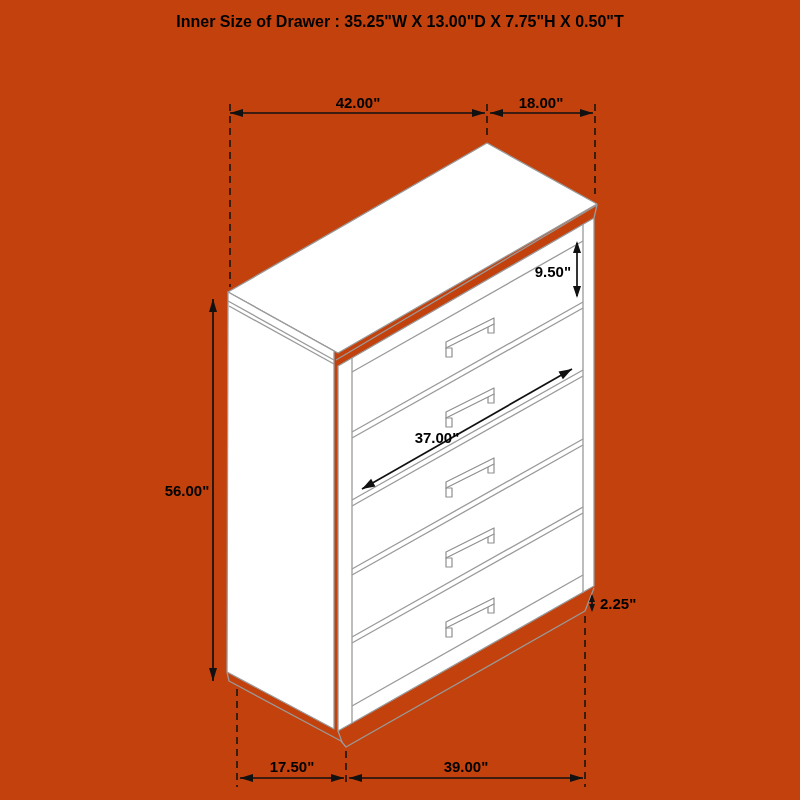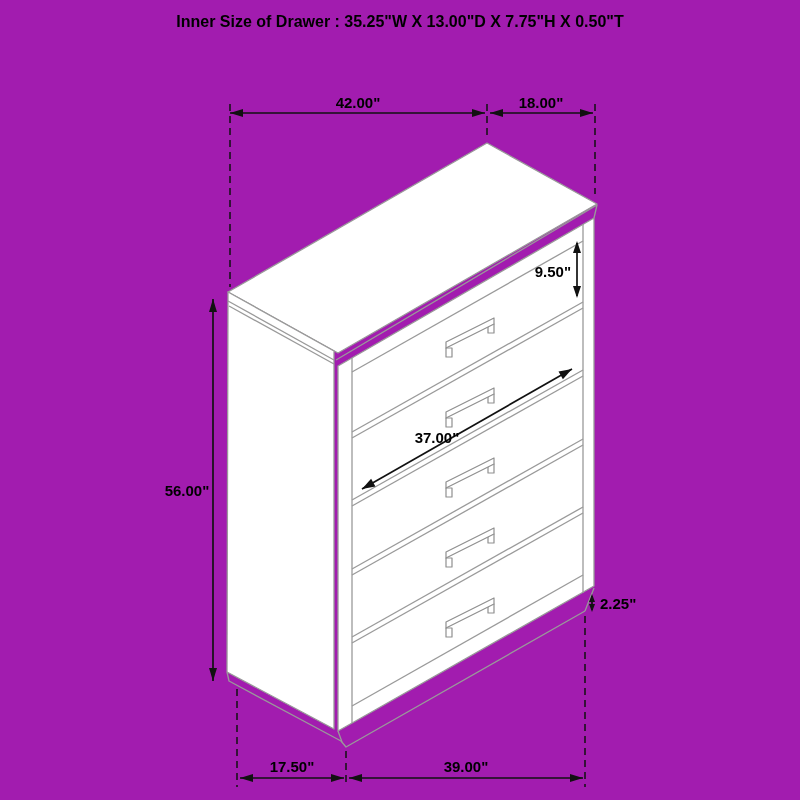--- a/index.html
+++ b/index.html
@@ -1,16 +1,16 @@
 <!DOCTYPE html>
 <html><head>
 <meta charset="utf-8">
 <style>
   html,body{margin:0;padding:0;background:#ffffff;}
-  .stage{position:relative;width:800px;height:800px;background:#a21caf;overflow:hidden;
+  .stage{position:relative;width:800px;height:800px;background:#c2410c;overflow:hidden;
          font-family:"Liberation Sans", sans-serif;}
   svg{display:block;}
   text{font-family:"Liberation Sans", sans-serif;font-weight:bold;fill:#000;}
   .dim-label{font-size:15px;}
   .title-label{font-size:16px;}
 </style>
 </head>
 <body>
 
 <div class="stage">

